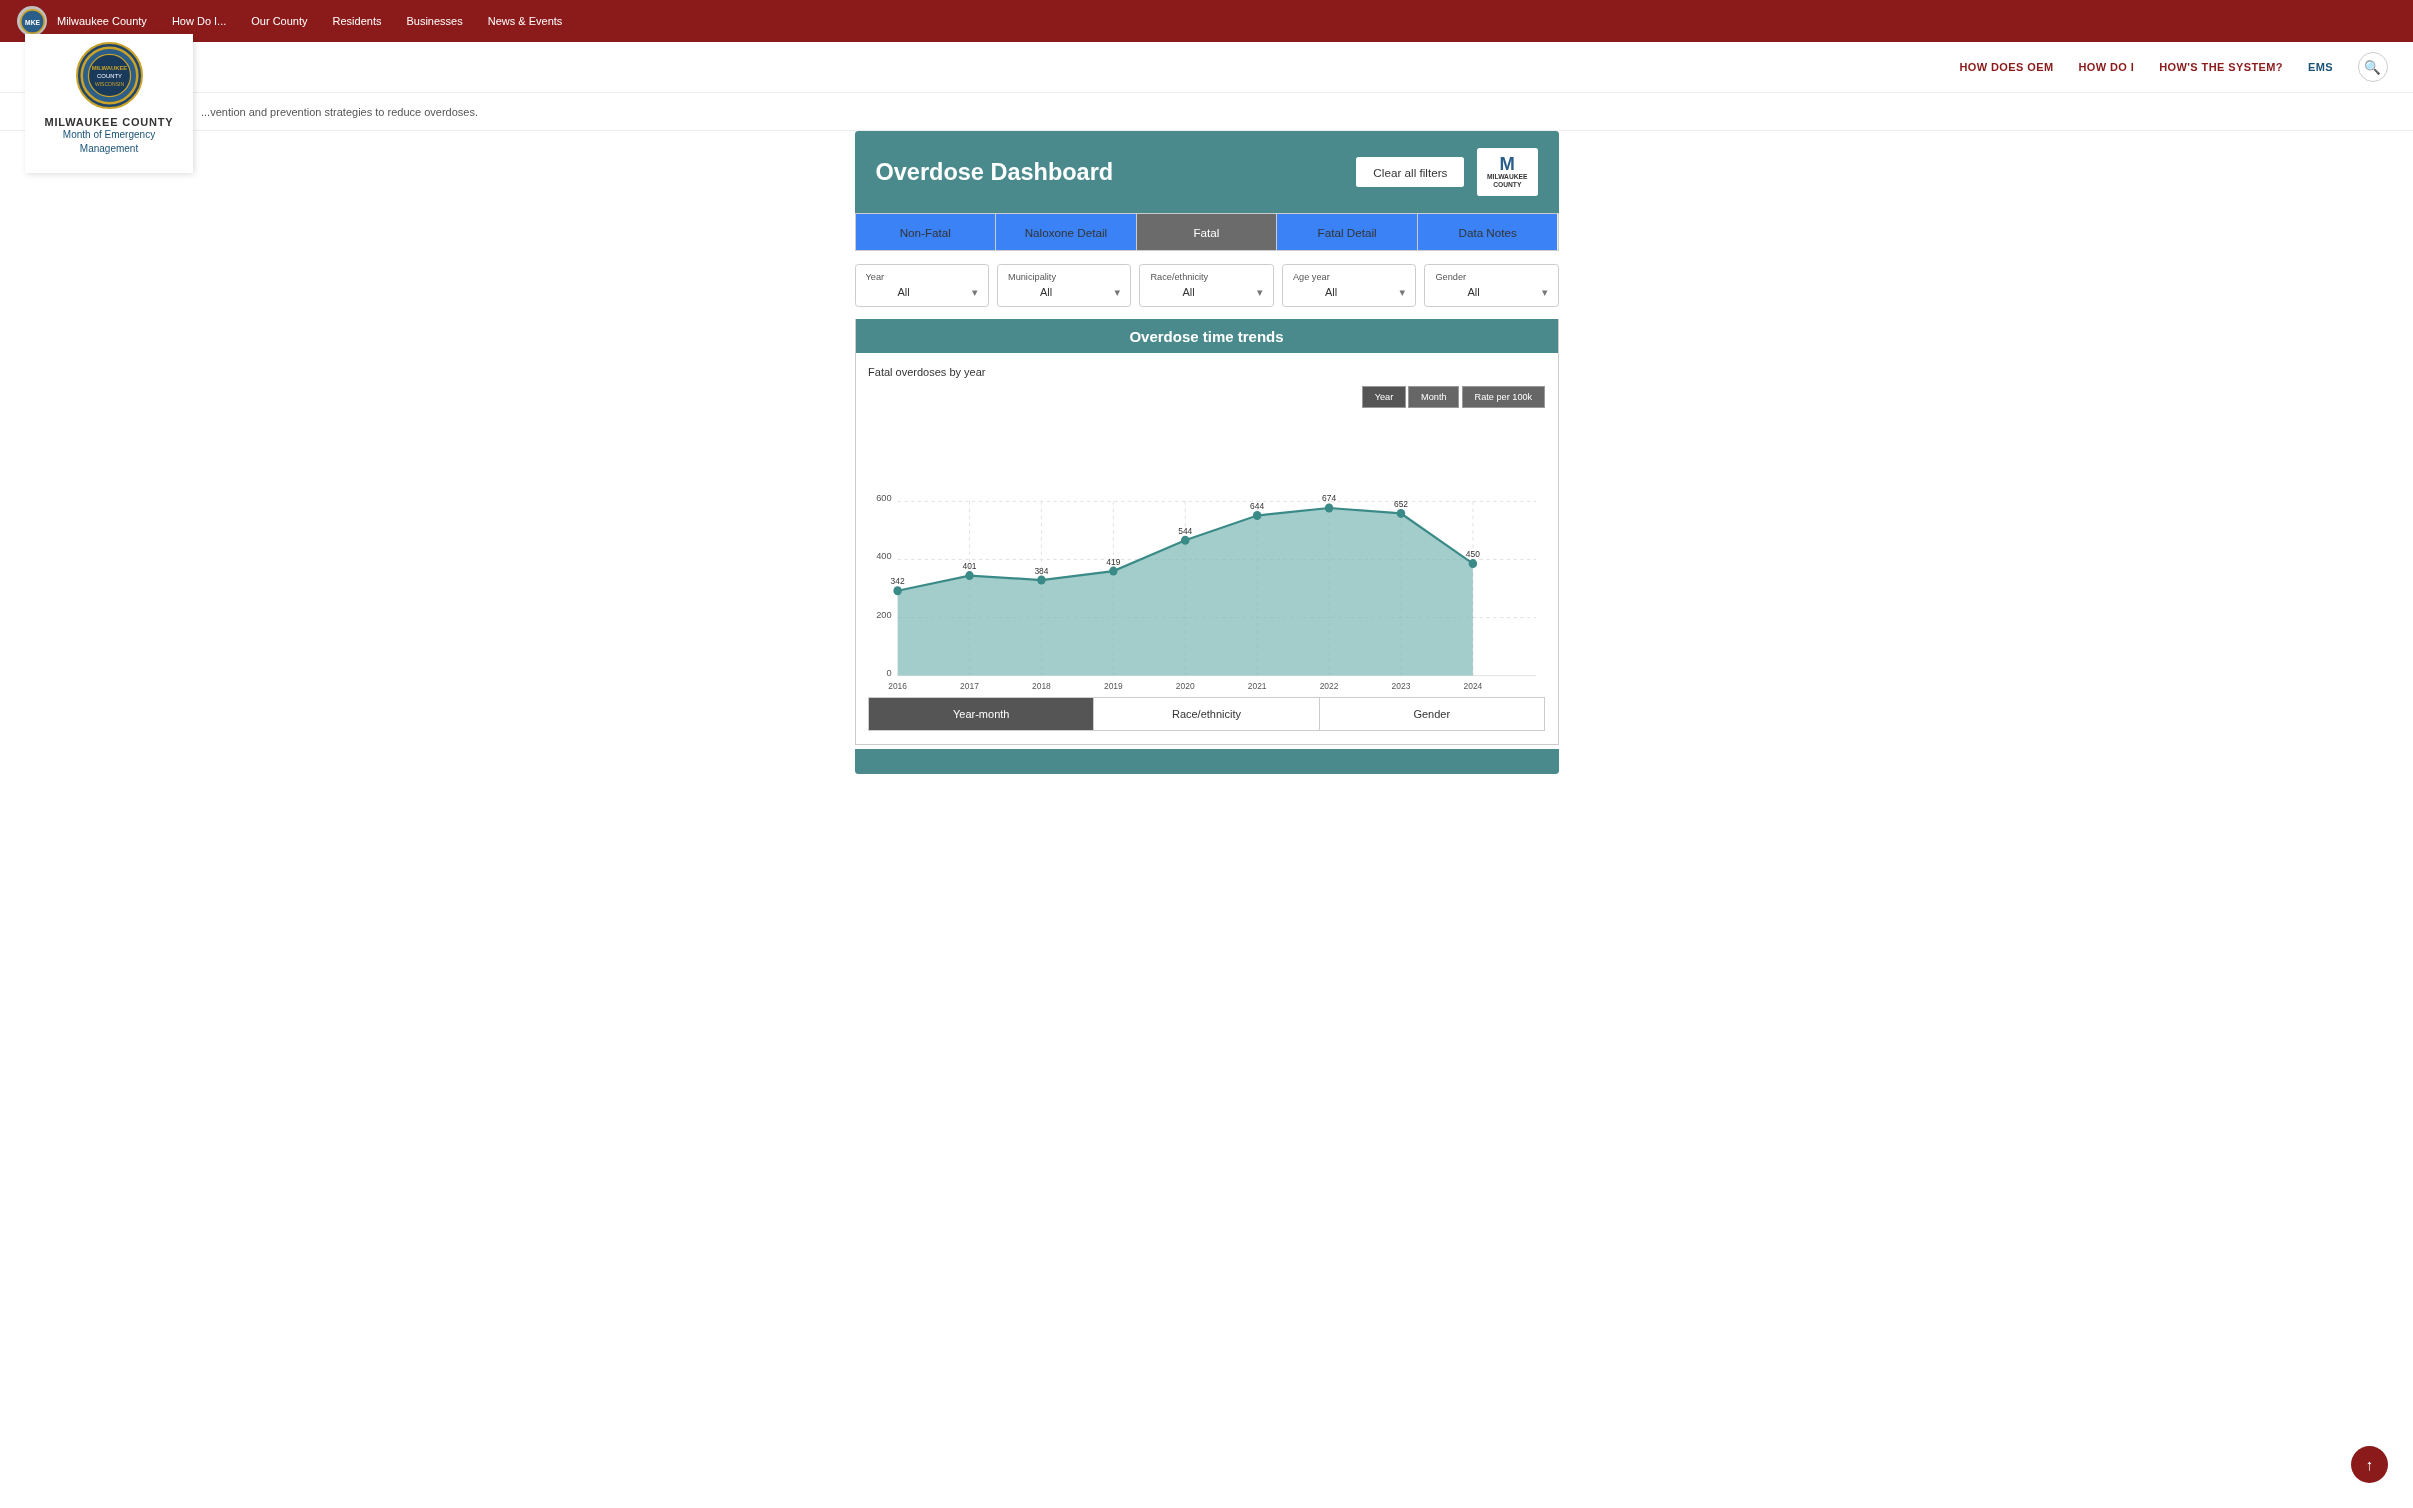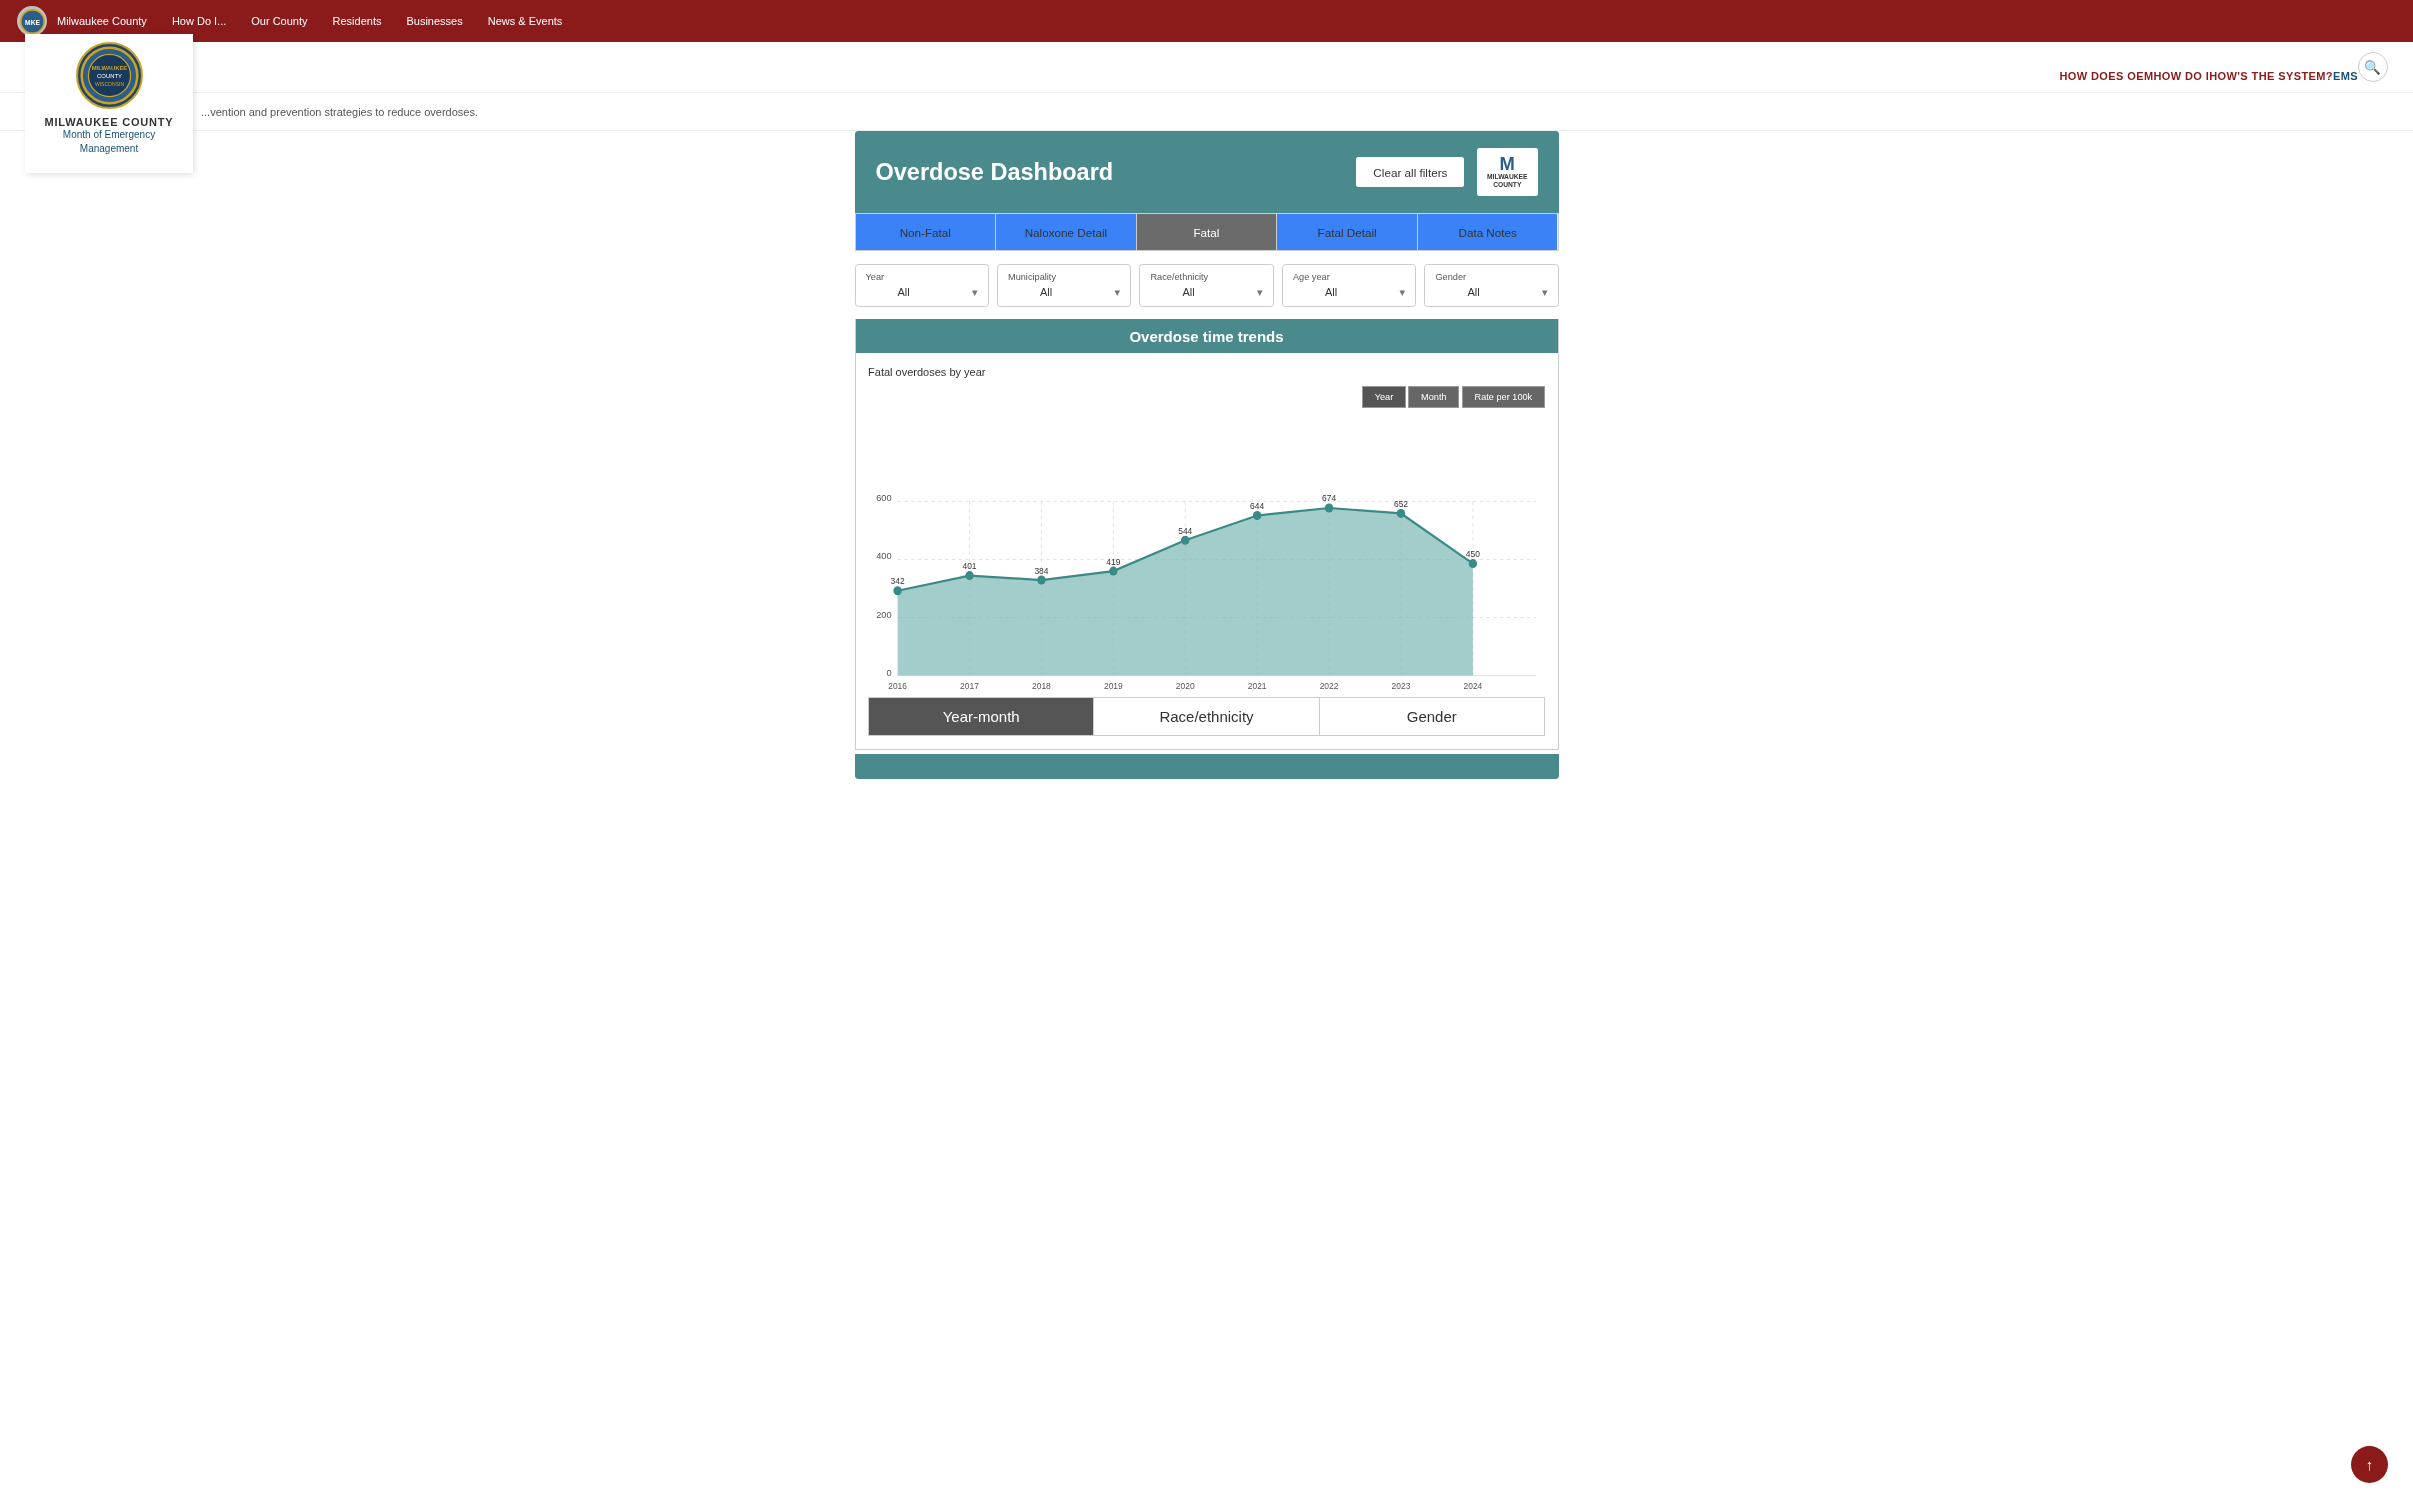--- a/index.html
+++ b/index.html
@@ -42,21 +42,22 @@
       display: flex;
       align-items: center;
       justify-content: flex-end;
       padding: 10px 25px;
       border-bottom: 0.8px solid #eee;
       gap: 25px;
       position: relative;
     }
     .secondary-nav-links {
       display: flex;
-      align-items: flex-end;
+      gap: 25px;
+      align-items: center;
     }
     .secondary-nav-links a {
       color: #8B1A1A;
       text-decoration: none;
       font-weight: bold;
       font-size: 11px;
       letter-spacing: 0.4px;
     }
     .secondary-nav-links a.ems {
       color: #1a5276;
@@ -282,21 +283,21 @@
     .bottom-tabs {
       display: flex;
       margin-top: 8.4px;
     }
     .bottom-tab {
       flex: 1;
       padding: 10px;
       text-align: center;
       border: 0.8px solid #ccc;
       cursor: pointer;
-      font-size: 15px;
+      font-size: 11px;
       color: #333;
       background: white;
     }
     .bottom-tab.active {
       background: #555;
       color: white;
     }
     .bottom-tab:not(:last-child) {
       border-right: none;
     }

